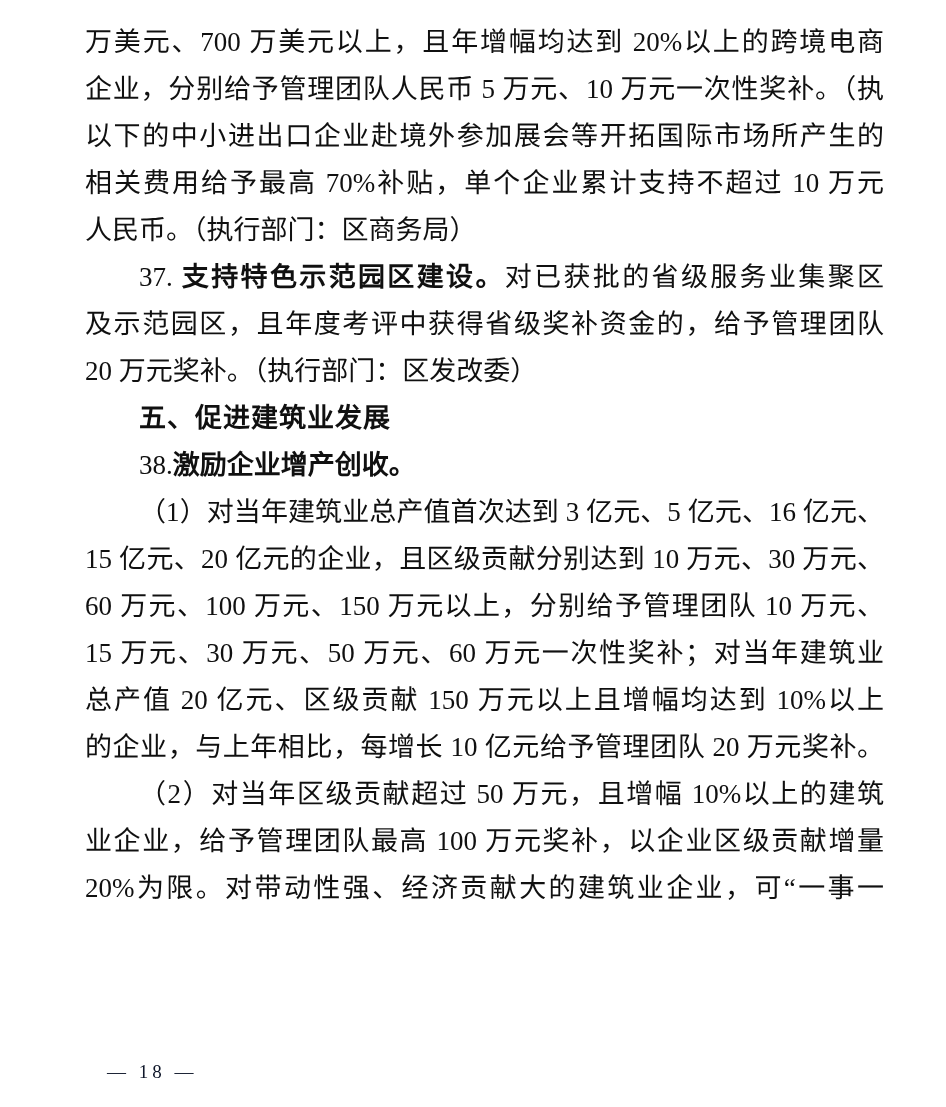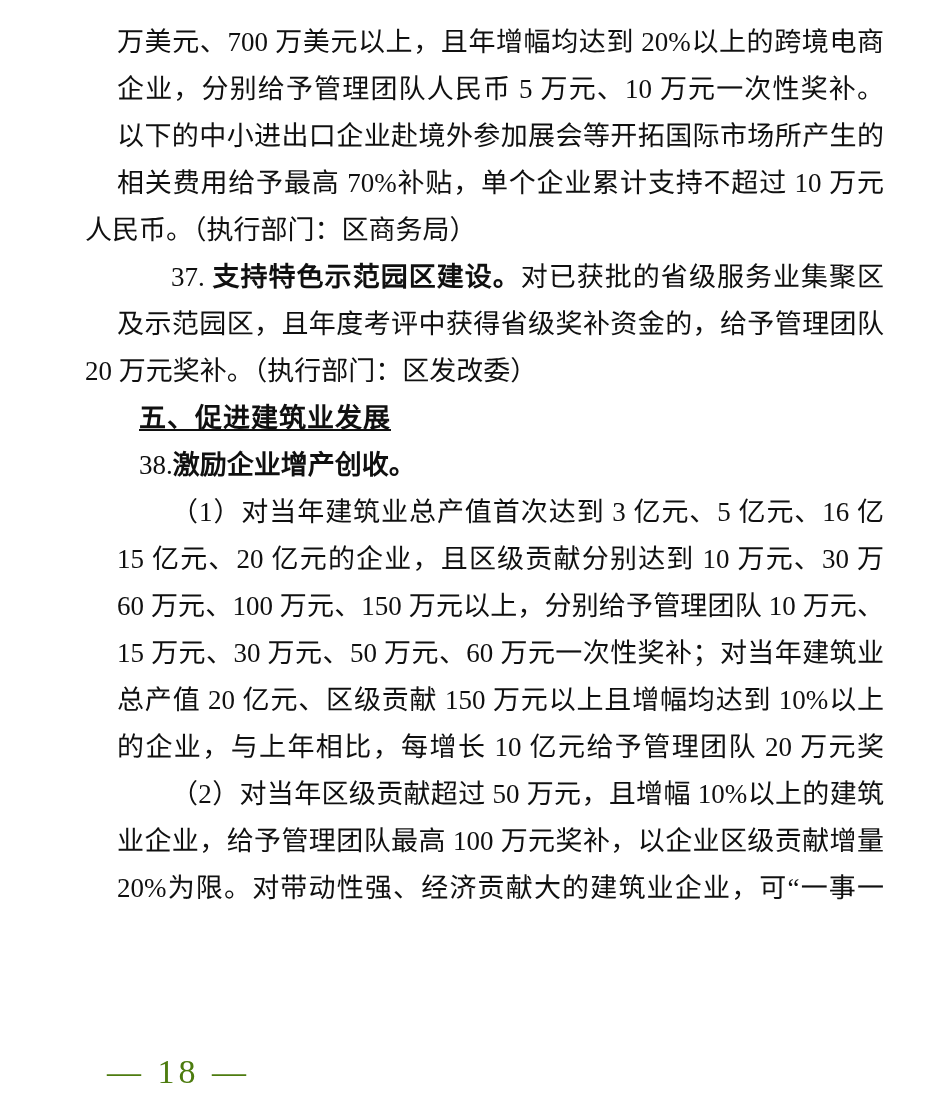--- a/index.html
+++ b/index.html
@@ -21,42 +21,40 @@
   }
   .ln {
     line-height: 47px;
     height: 47px;
     overflow: hidden;
     white-space: normal;
   }
   .just {
     text-align: justify;
     text-align-last: justify;
-    margin-left: 32px;
   }
   .ind {
     text-indent: 54px;
   }
   .bold {
     font-weight: bold;
   }
   .heading {
     font-family: "Liberation Sans", "DejaVu Sans", sans-serif;
     font-weight: bold;
     letter-spacing: 1px;
-    text-decoration: underline;
   }
   .footer {
     position: absolute;
     left: 107px;
     top: 1052px;
-    font-size: 34px;
+    font-size: 19px;
     line-height: 40px;
     letter-spacing: 4px;
-    color: #4d7c0f;
+    color: #0f172a;
   }
 </style>
 </head>
 <body>
 
 <div class="page">
 
   <div>
     <div class="ln just">万美元、700 万美元以上，且年增幅均达到 20%以上的跨境电商</div>
     <div class="ln just">企业，分别给予管理团队人民币 5 万元、10 万元一次性奖补。（执</div>

